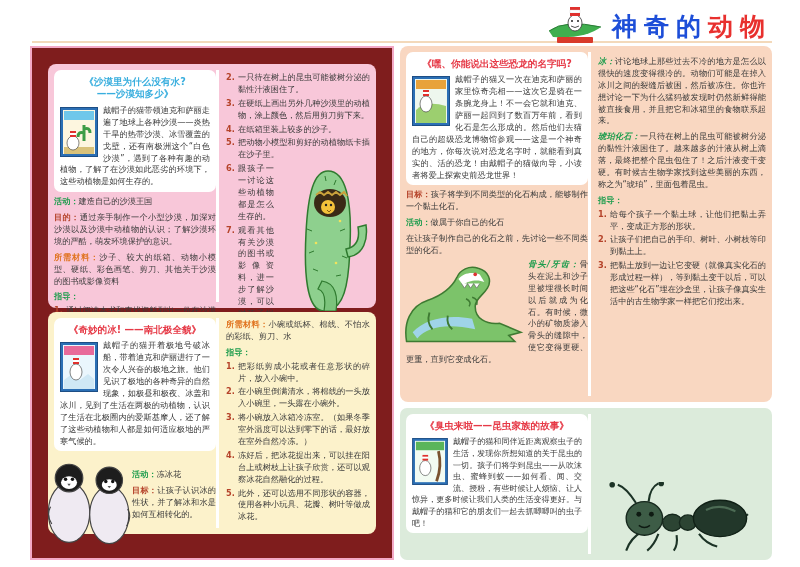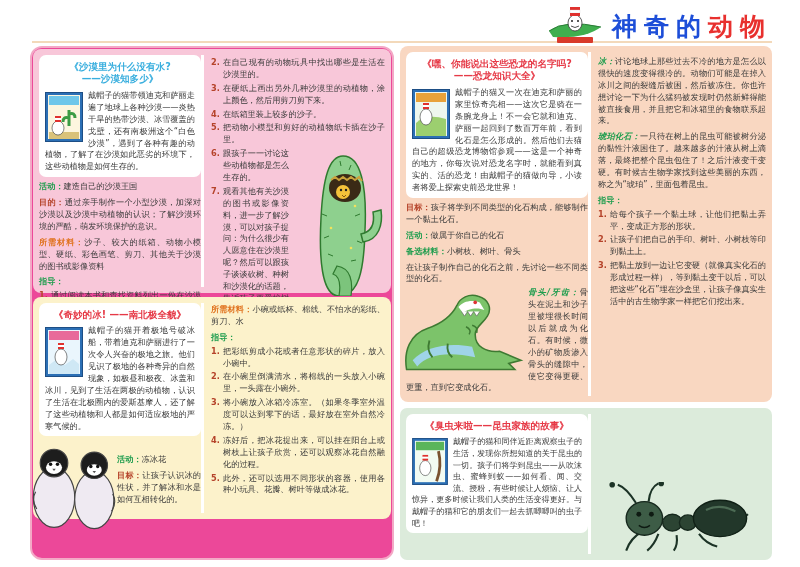--- a/index.html
+++ b/index.html
@@ -6,21 +6,21 @@
   #canvas{position:relative;width:800px;height:567px;background:#ffffff;overflow:hidden;
     font-family:"DejaVu Sans",sans-serif;color:#3a3a3a;}
   .hdr-rule{position:absolute;top:41px;left:32px;width:740px;height:2px;background:#f3d9ba;}
   
   #logo{position:absolute;top:5px;left:545px;}
   #book-title{position:absolute;top:10px;left:612px;font-size:25px;font-weight:bold;letter-spacing:7px;white-space:nowrap;}
   #book-title .blue{color:#1d4ed8;text-shadow:0 0 1px #fff;}
   #book-title .red{color:#e8302e;text-shadow:0 0 1px #fff;}
   
   .page{position:absolute;top:46px;height:514px;box-sizing:border-box;}
-  #left-page{left:30px;width:364px;border:2px solid #f3a9c6;border-radius:12px;padding:1px;background:#ec4899;}
+  #left-page{left:30px;width:364px;border:2px solid #f3a9c6;border-radius:0;padding:16px;background:#7f1d1d;}
   #right-page{left:400px;width:372px;}
   .section{border-radius:8px;box-sizing:border-box;display:flex;padding:6px;position:relative;}
   .col{box-sizing:border-box;}
   .colB{border-left:3px solid #fff;padding-left:7px;flex:1;}
   .whitebox{background:#fff;border-radius:7px;padding:6px 6px 4px;box-sizing:border-box;}
   .sec-title{font-weight:bold;text-align:center;font-size:9.6px;line-height:1.3;margin:0 0 4px;}
   .t-blue{color:#38aede;}
   .t-red{color:#e63946;}
   .intro{font-size:8.2px;line-height:1.45;text-align:justify;margin:0;}
   .cover{float:left;margin:2px 5px 2px 0;}
@@ -96,21 +96,21 @@
         <p class="lbl-line"><span class="lbl orange">所需材料：</span><span>沙子、较大的纸箱、动物小模型、硬纸、彩色画笔、剪刀、其他关于沙漠的图书或影像资料</span></p>
         <p class="lbl-line"><span class="lbl green">指导：</span></p>
         <div class="step">
             <span class="n">1.</span>
             <span class="t">通过阅读本书和查找资料列出一份在沙漠里生活的动植物名单。</span>
           </div>
       </div>
       <div class="col colB clearfix">
         <div class="step">
             <span class="n">2.</span>
-            <span class="t">在自己现有的动物玩具中找出哪些是生活在沙漠里的。</span>
+            <span class="t">一只待在树上的昆虫可能被树分泌的黏性汁液困住了。</span>
           </div>
         <div class="step">
             <span class="n">3.</span>
             <span class="t">在硬纸上画出另外几种沙漠里的动植物，涂上颜色，然后用剪刀剪下来。</span>
           </div>
         <div class="step">
             <span class="n">4.</span>
             <span class="t">在纸箱里装上较多的沙子。</span>
           </div>
         <div class="step">
@@ -215,37 +215,35 @@
     </div>
   </div>
 
   <div id="right-page" class="page">
 
     <div id="sec-dino" class="section">
       <div class="col colA clearfix">
         <div class="whitebox">
           <div class="sec-title t-red">
             <div>《嘿、你能说出这些恐龙的名字吗?</div>
-            <div>——恐龙知识大全》</div>
           </div>
           <svg class="cover" width="38" height="50" viewBox="0 0 38 50">
             <rect x="0.5" y="0.5" width="37" height="49" fill="#2b6fb5" stroke="#1d4e85"></rect>
             <rect x="3" y="3" width="32" height="44" fill="#eef7ee"></rect>
             <rect x="4" y="4" width="30" height="9" fill="#e8a23a"></rect>
             <path d="M4 34 q10 -10 30 -4 v17 h-30z" fill="#9ccf6f"></path>
             <ellipse cx="14" cy="28" rx="6" ry="8" fill="#fff" stroke="#333" stroke-width="0.6"></ellipse>
             <rect x="11" y="14" width="6" height="2" fill="#e0312e"></rect>
               <rect x="11" y="16" width="6" height="2" fill="#fff"></rect>
               <rect x="11" y="18" width="6" height="2" fill="#e0312e"></rect>
           </svg>
           <p class="intro">戴帽子的猫又一次在迪克和萨丽的家里惊奇亮相——这次它是骑在一条腕龙身上！不一会它就和迪克、萨丽一起回到了数百万年前，看到化石是怎么形成的。然后他们去猫自己的超级恐龙博物馆参观——这是一个神奇的地方，你每次说对恐龙名字时，就能看到真实的、活的恐龙！由戴帽子的猫做向导，小读者将爱上探索史前恐龙世界！</p>
         </div>
         <p class="lbl-line"><span class="lbl maroon">目标：</span><span>孩子将学到不同类型的化石构成，能够制作一个黏土化石。</span></p>
         <p class="lbl-line"><span class="lbl green">活动：</span><span>做属于你自己的化石</span></p>
-        <p class="lbl-line"><span class="lbl green">备选材料：</span><span>小树枝、树叶、骨头</span></p>
         <p class="lbl-line">在让孩子制作自己的化石之前，先讨论一些不同类型的化石。</p>
         <div class="trex-float">
           <svg width="122" height="88" viewBox="0 0 160 115">
             <path d="M6 108 C2 84 10 62 34 54 C54 47 66 36 72 24 C76 14 88 8 100 12 C114 16 118 28 112 38 C106 48 96 52 96 62 C96 78 110 86 128 84 L156 96 140 100 148 108 Z" fill="#7cc36a" stroke="#3e7a32" stroke-width="2"></path>
             <path d="M14 96 C30 78 60 72 92 78 L96 92 C60 84 34 88 20 104 Z" fill="#9fd4e8" stroke="none"></path>
             <path d="M74 26 C80 18 92 16 102 20 L108 30 C100 26 86 28 80 34 Z" fill="#fff"></path>
             <path d="M78 32 l4 6 4 -6 4 6 4 -6 4 6 4 -6" fill="#fff" stroke="#555" stroke-width="0.8"></path>
             <circle cx="96" cy="20" r="2.4" fill="#d33"></circle>
             <path d="M36 70 q-4 14 4 22 M60 74 q-2 12 6 18" stroke="#3e7a32" stroke-width="2.5" fill="none"></path>
             <path d="M84 52 q8 4 4 10 M92 50 q8 2 6 10" stroke="#3e7a32" stroke-width="2" fill="none"></path>

